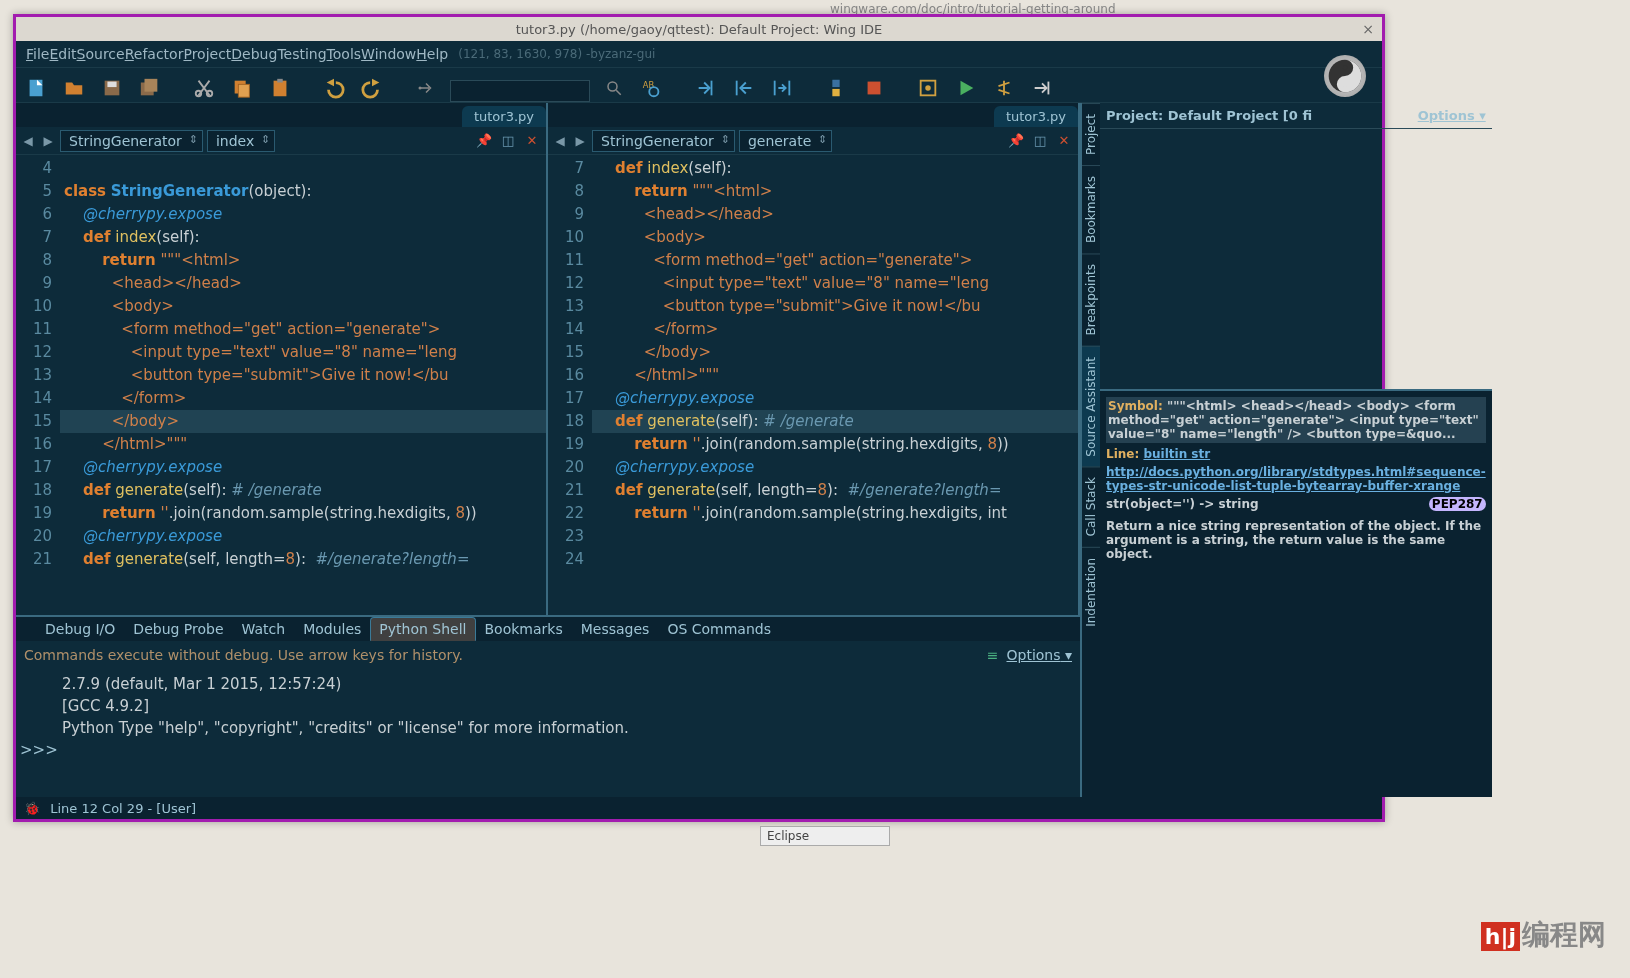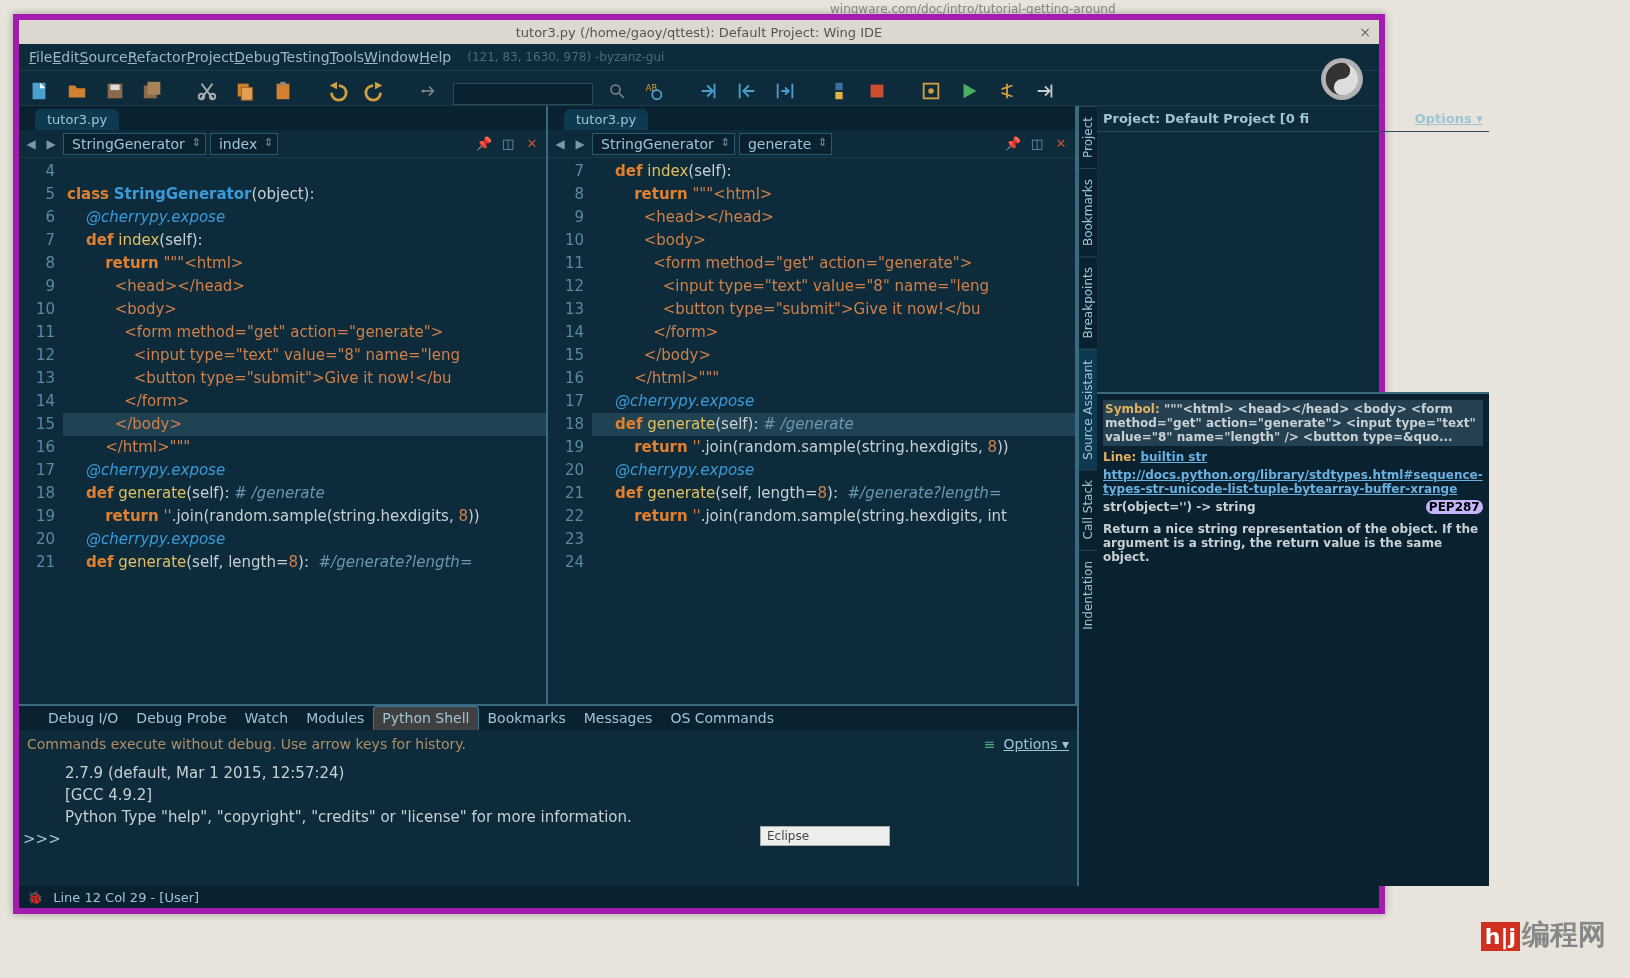--- a/index.html
+++ b/index.html
@@ -1,36 +1,36 @@
 <!DOCTYPE html>
 <html><head>
 <meta charset="utf-8">
 <style>
 * { margin:0; padding:0; box-sizing:border-box; font-family:"DejaVu Sans",sans-serif; }
 body { width:1630px; height:978px; background:#d4d0c8; overflow:hidden; position:relative; font-size:13px; color:#c8d0d4; }
 .desktop-back { position:absolute; inset:0; background:#e8e4dc; }
 .partial-text { position:absolute; top:2px; left:830px; font-size:12px; color:#888; text-decoration:underline; }
-.ide-window { position:absolute; left:13px; top:14px; width:1372px; height:900px; background:#0d2b3a; border:6px solid #a21caf; box-shadow:0 0 8px rgba(0,0,0,.3); display:flex; flex-direction:column; }
+.ide-window { position:absolute; left:13px; top:14px; width:1372px; height:808px; background:#0d2b3a; border:3px solid #a21caf; box-shadow:0 0 8px rgba(0,0,0,.3); display:flex; flex-direction:column; }
 .titlebar { height:24px; background:#dcd8d0; color:#555; display:flex; align-items:center; justify-content:center; position:relative; font-size:13px; }
 .titlebar .close { position:absolute; right:8px; top:4px; color:#666; font-size:14px; cursor:pointer; }
 .menubar { height:26px; background:#0d2b3a; display:flex; align-items:center; padding:0 10px; color:#9fb8c4; font-size:14px; }
 .menubar span.m { cursor:pointer; }
 .menubar span.m u { text-decoration:underline; }
-.menubar .extra { color:#4a6a78; font-size:12px; margin-left:16px; }
+.menubar .extra { color:#4a6a78; font-size:12px; margin-left:10px; }
 .toolbar { height:36px; background:#0d2b3a; border-top:1px solid #1a3a48; border-bottom:1px solid #1a3a48; display:flex; align-items:flex-end; padding:0 6px; gap:10px; }
 .tbtn { width:28px; height:28px; display:flex; align-items:center; justify-content:center; cursor:pointer; }
 .tbtn svg { width:22px; height:22px; }
 .tsep { width:6px; }
 .searchbox { width:140px; height:22px; background:#0a2230; border:1px solid #2a4a58; }
 .tbtn.small svg { width:18px; height:18px;}
 .main-area { flex:1; display:flex; min-height:0; }
 .editors-col { flex:1; display:flex; flex-direction:column; min-width:0; }
 .editors-row { flex:1; display:flex; min-height:0; border-bottom:2px solid #3a6a80;}
 .editor-pane { flex:1; display:flex; flex-direction:column; border-right:2px solid #3a6a80; min-width:0; position:relative;}
-.tabstrip { height:24px; background:#0a2230; display:flex; align-items:flex-end; padding-left:16px; }
+.tabstrip { height:24px; background:#0a2230; display:flex; align-items:flex-end; padding-left:4px;justify-content:flex-end; }
 .filetab { background:#0d3a50; padding:3px 12px; border-radius:6px 6px 0 0; color:#9fc4d4; font-size:13px; cursor:pointer; }
 .navstrip { height:28px; background:#0d2b3a; display:flex; align-items:center; padding:0 4px; gap:4px; border-bottom:1px solid #1a3a48;}
 .navbtn { width:16px; height:16px; display:flex; align-items:center; justify-content:center; color:#7a98a8; cursor:pointer; font-size:12px;}
 .navsel { background:#0a2230; border:1px solid #2a5a70; padding:2px 20px 2px 8px; color:#9fc4d4; font-size:14px; position:relative; cursor:pointer;}
 .navsel::after { content:"⇕"; position:absolute; right:4px; color:#7a98a8; font-size:11px;}
 .navspacer { flex:1; }
 .paneicon { width:16px; height:16px; cursor:pointer; margin:0 2px; color:#6a98b0; font-size:13px; display:flex; align-items:center; justify-content:center;}
 .paneicon.close { color:#cc5030; font-weight:bold;}
 .code-area { flex:1; display:flex; overflow:hidden; background:#0d2b3a; font-family:"DejaVu Sans Mono",monospace; font-size:15px; line-height:23px;}
 .gutter { width:44px; background:#0d2b3a; text-align:right; padding:2px 8px 0 0; color:#5a8aa0; }

